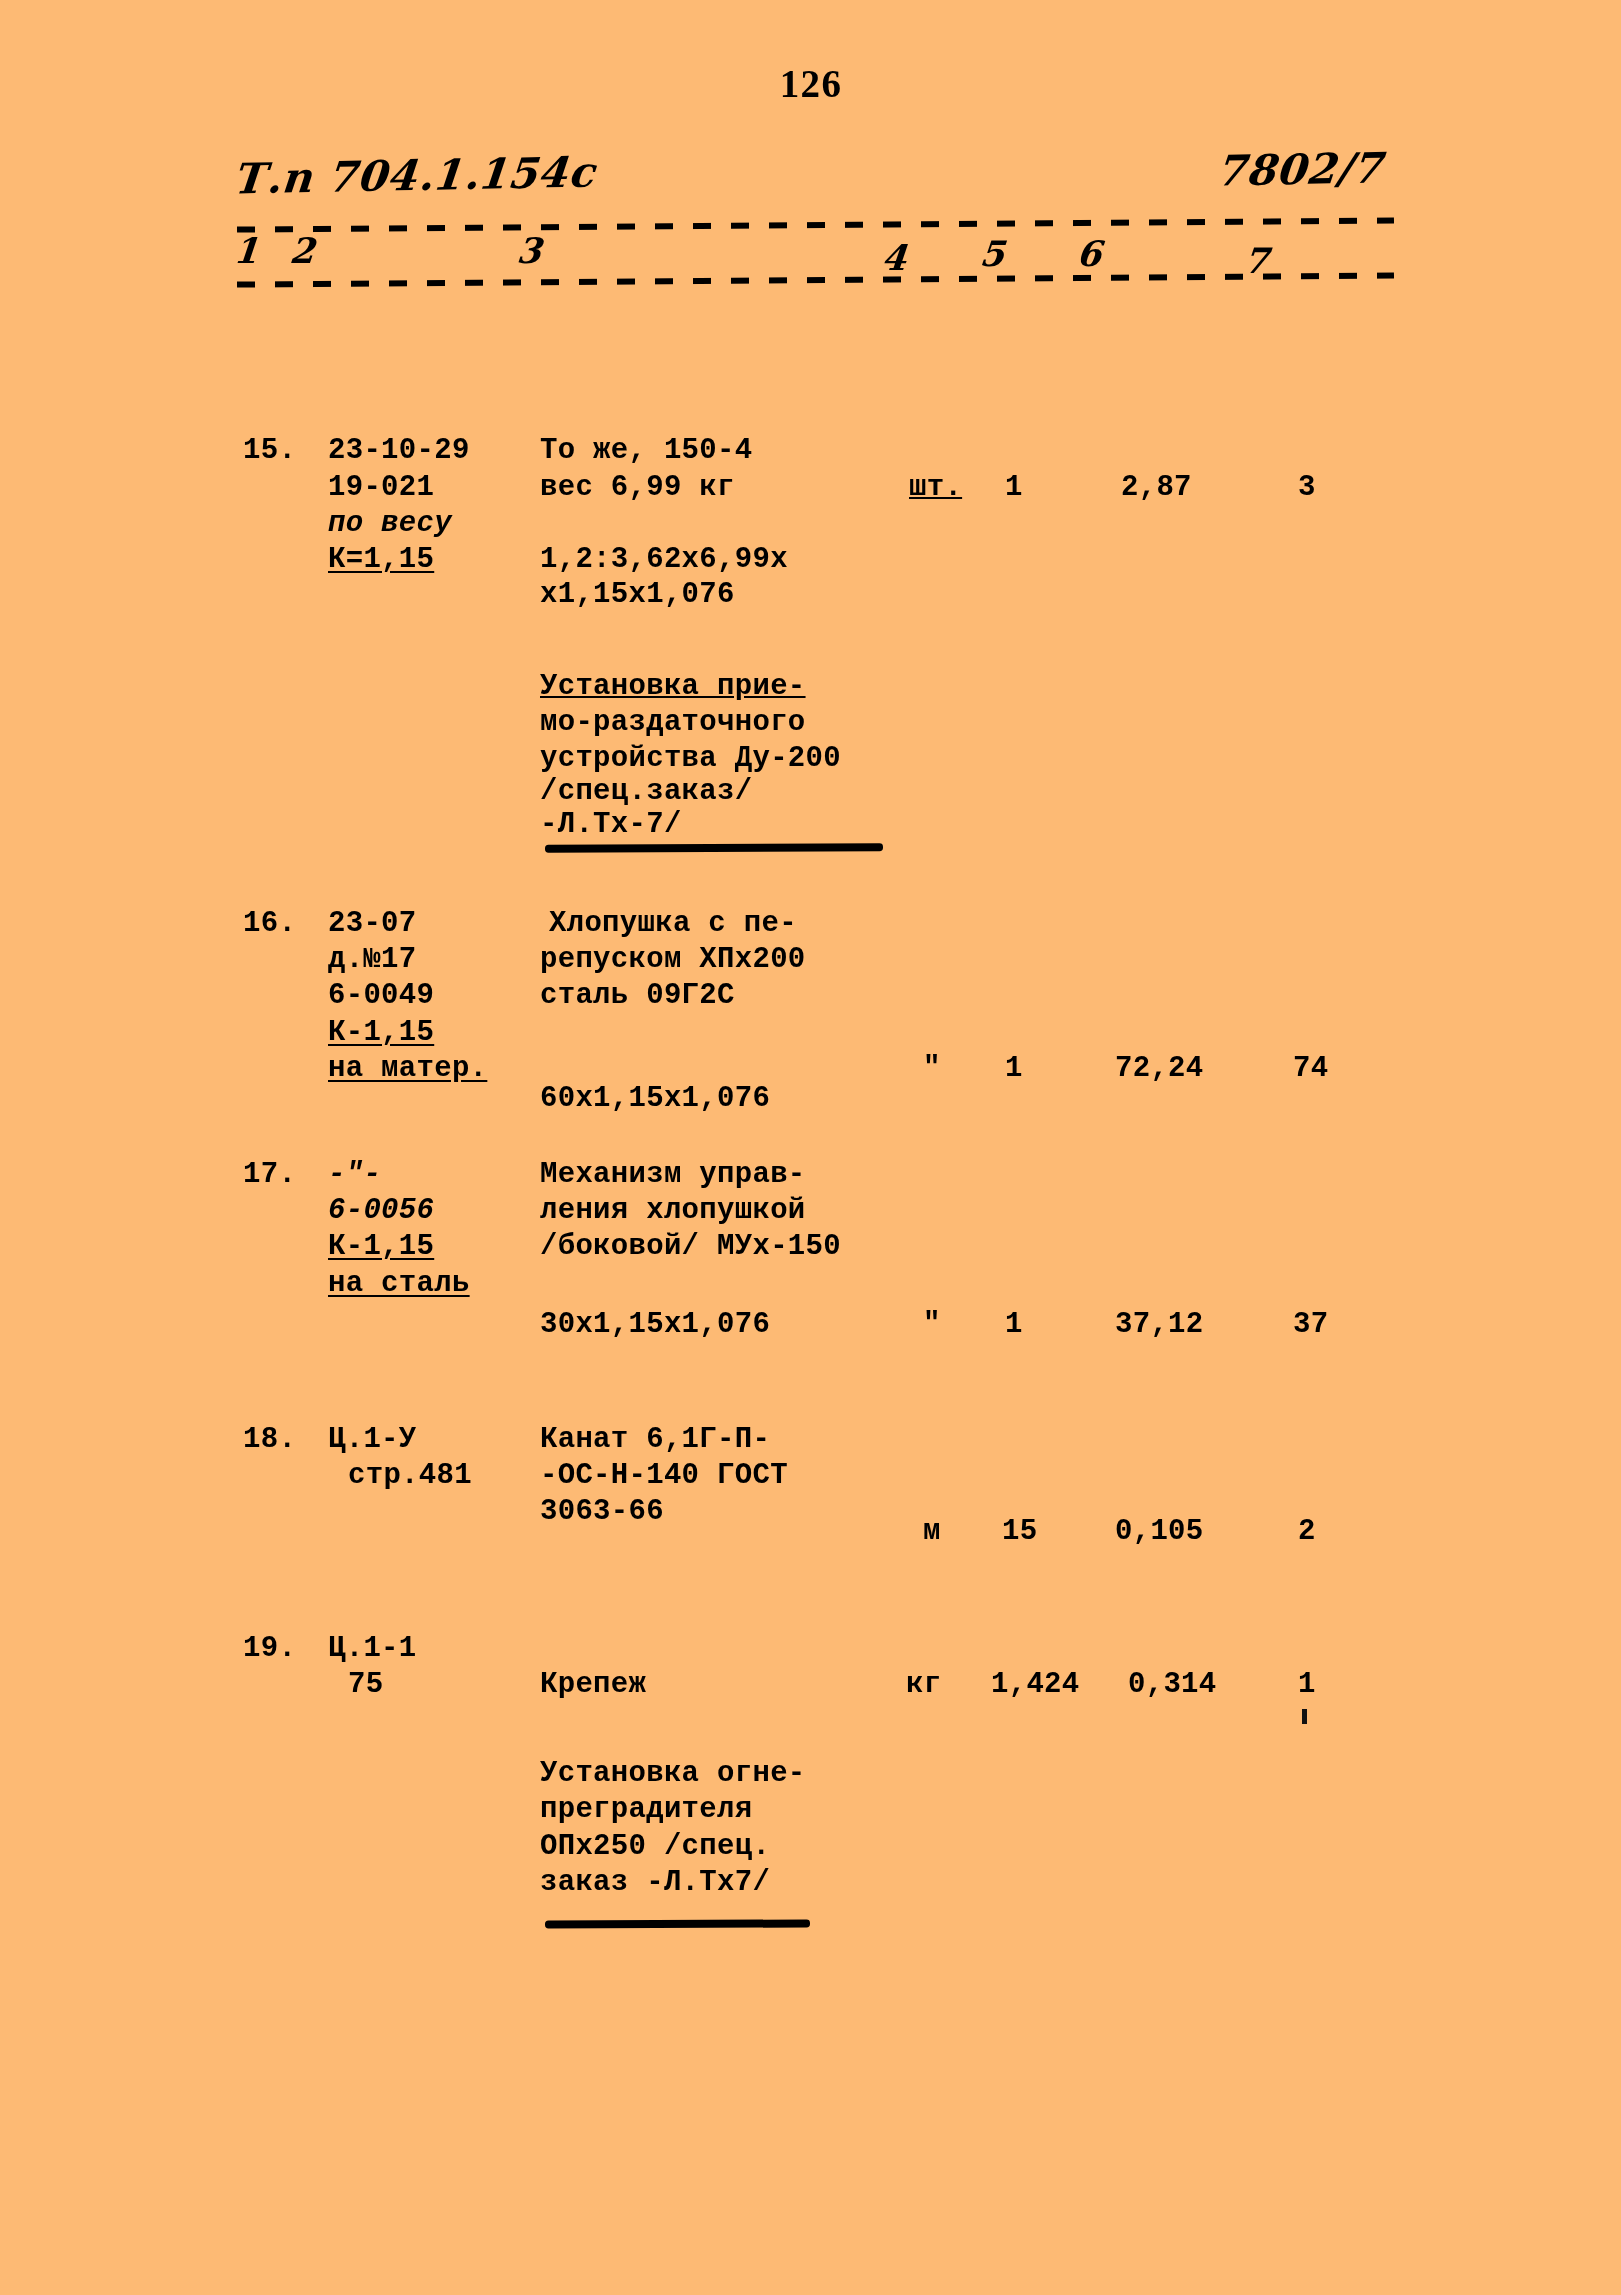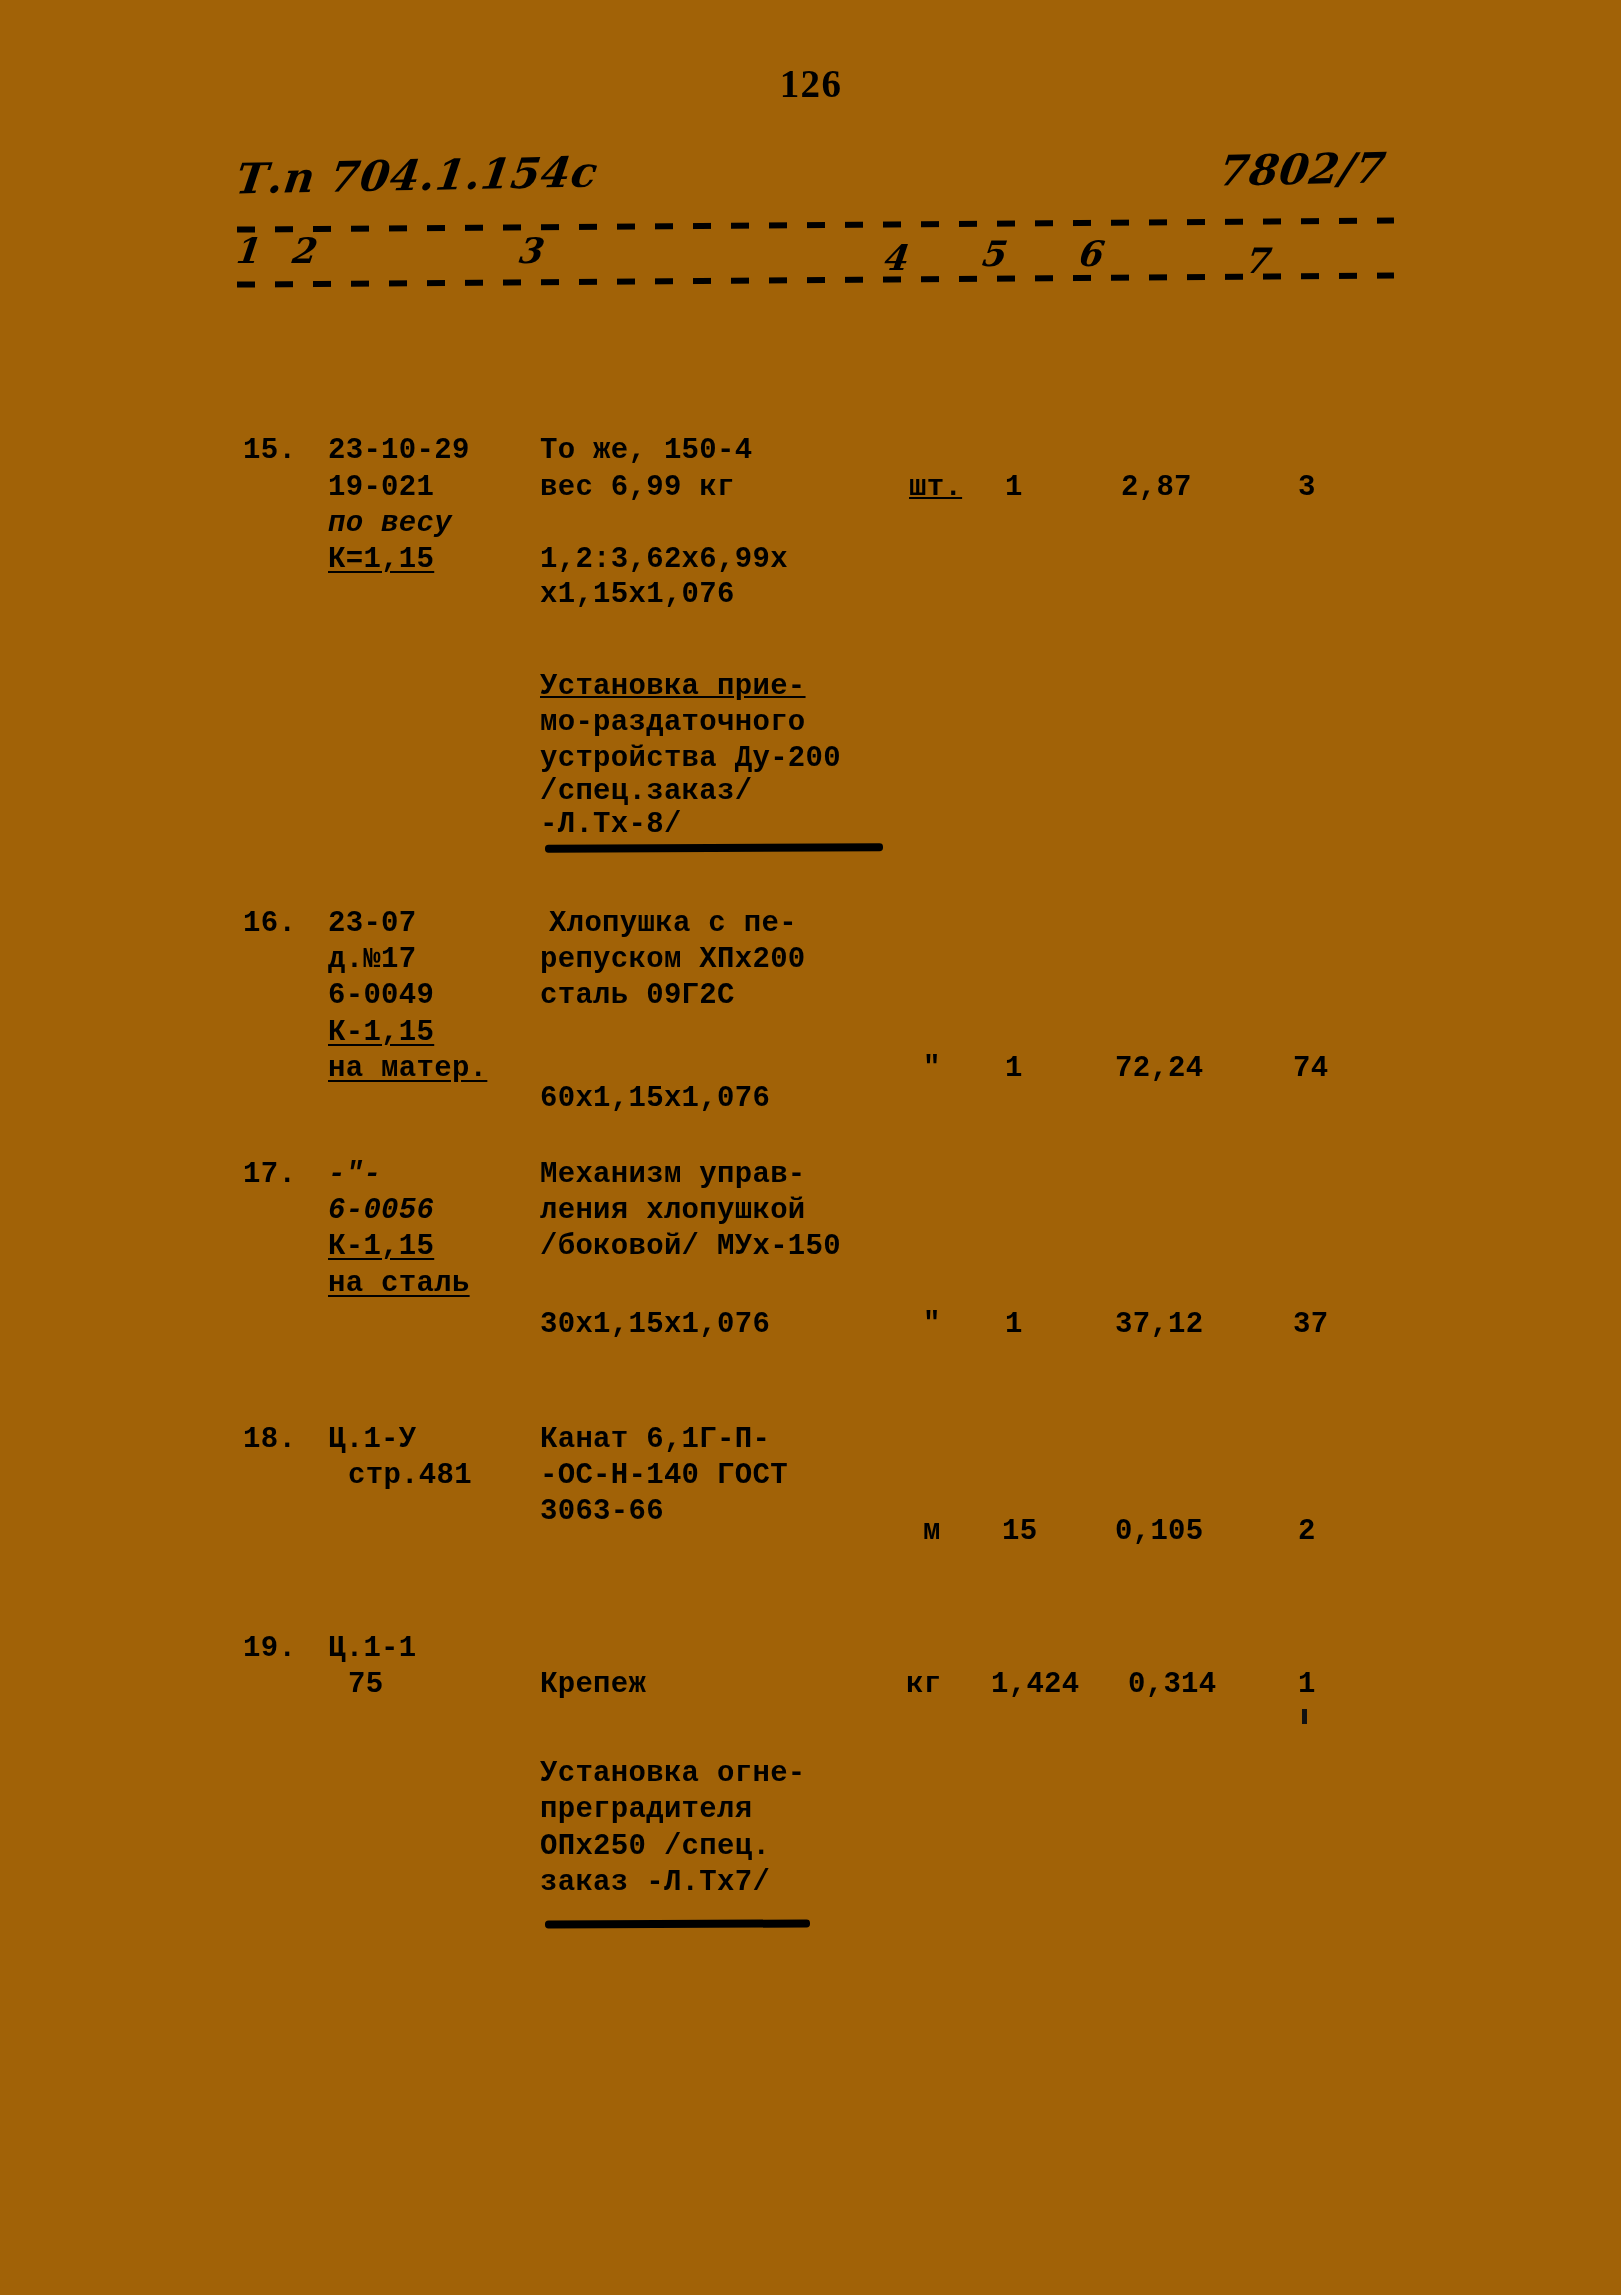--- a/index.html
+++ b/index.html
@@ -10,21 +10,21 @@
   }
   body {
     font-family: "Liberation Mono", "DejaVu Sans Mono", monospace;
     color: #000000;
   }
 
   .page {
     position: relative;
     width: 1622px;
     height: 2295px;
-    background: #a16207;
+    background: #fdba74;
     overflow: hidden;
   }
 
   
   .page-number {
     position: absolute;
     top: 61px;
     left: 0;
     width: 1622px;
     text-align: center;
@@ -169,21 +169,21 @@
     <span class="tx" style="left:1005px; top:470px;">1</span>
     <span class="tx" style="left:1121px; top:470px;">2,87</span>
     <span class="tx" style="left:1298px; top:470px;">3</span>
   </div>
 
   <div>
     <span class="tx" style="left:540px; top:669px;text-decoration:underline;">Установка прие-</span>
     <span class="tx" style="left:540px; top:705px;">мо-раздаточного</span>
     <span class="tx" style="left:540px; top:741px;">устройства Ду-200</span>
     <span class="tx" style="left:540px; top:774px;">/спец.заказ/</span>
-    <span class="tx" style="left:540px; top:807px;">-Л.Тх-8/</span>
+    <span class="tx" style="left:540px; top:807px;">-Л.Тх-7/</span>
   </div>
   <div class="thick-rule" style="left:545px; top:844px; width:338px;"></div>
 
   <div>
     <span class="tx" style="left:243px; top:906px;">16.</span>
     <span class="tx" style="left:328px; top:906px;">23-07</span>
     <span class="tx" style="left:328px; top:942px;">д.№17</span>
     <span class="tx" style="left:328px; top:978px;">6-0049</span>
     <span class="tx under" style="left:328px; top:1015px;">К-1,15</span>
     <span class="tx under" style="left:328px; top:1051px;">на матер.</span>

